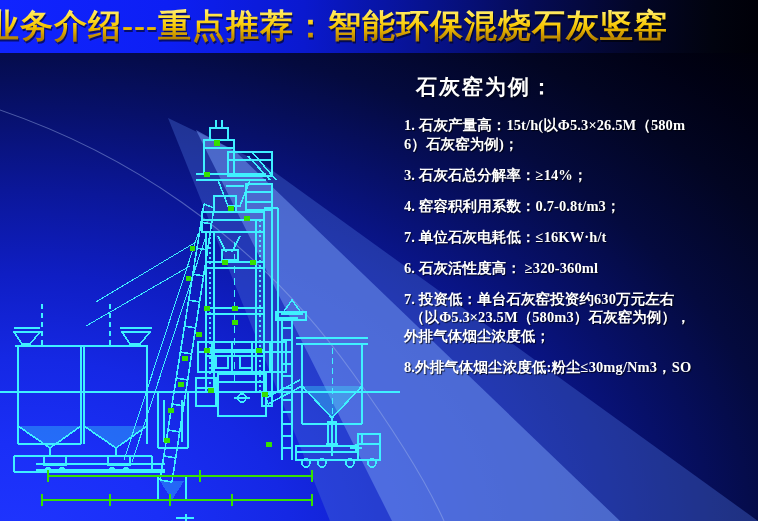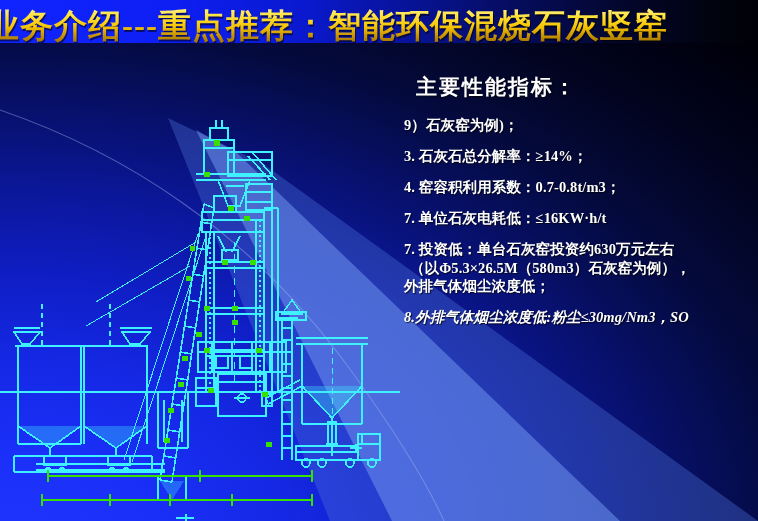--- a/index.html
+++ b/index.html
@@ -25,21 +25,21 @@
   }
   #wedge-main polygon{fill:#6f93ef;}
   #wedge-soft polygon{fill:#4a6fd8;}
   #wedge-arc{
     left:0;top:0;width:758px;height:521px;opacity:.45;
   }
   #wedge-arc path{fill:none;stroke:#9fb4ea;stroke-width:1.1;}
 
   
   #title-band{
-    position:absolute;left:0;top:0;width:758px;height:43px;
+    position:absolute;left:0;top:0;width:758px;height:53px;
     background:linear-gradient(90deg,
       #1024ff 0%, #0d1ff4 22%, #0a19cf 40%, #07128f 56%,
       #050b55 70%, #030627 84%, #01030f 94%, #000008 100%);
     overflow:hidden;
   }
   #title-text{
     position:absolute;left:-14px;top:4px;
     font-family:"Liberation Serif","DejaVu Serif",serif;
     font-weight:bold;
     font-size:33px;
@@ -65,21 +65,21 @@
     text-shadow:1px 1px 2px rgba(0,0,0,.7);
   }
   .spec-item{
     font-weight:bold;
     font-size:14.5px;
     line-height:18.5px;
     margin:0 0 12.5px 2px;
     text-shadow:1px 1px 1px rgba(0,0,0,.75);
     letter-spacing:.1px;
   }
-  .spec-item.gap-before{font-style:italic;}
+  .spec-item.gap-before{}
   .spec-item .ln{display:block;}
   .spec-item .ln.ind{text-indent:6px;}
 
   
   #cad{
     position:absolute;left:0;top:56px;width:400px;height:465px;
   }
   #cad svg{display:block;}
 </style>
 </head>
@@ -368,43 +368,47 @@
         </g>
         <g>
           <line x1="176" y1="462" x2="194" y2="462" stroke="#3ff0ff" stroke-width="1.2"></line>
           <line x1="186" y1="458" x2="186" y2="466" stroke="#3ff0ff" stroke-width="1.2"></line>
         </g>
       </g>
     </svg>
   </div>
 
   <div id="specs">
-    <div id="specs-heading">主要性能指标：</div>
-
-    <div class="spec-item">
-      <span class="ln">9）石灰窑为例)；</span>
+    <div id="specs-heading">石灰窑为例：</div>
+
+    <div class="spec-item">
+      <span class="ln">1. 石灰产量高：15t/h(以Φ5.3×26.5M（580m</span>
+      <span class="ln">6）石灰窑为例)；</span>
     </div>
 
 
     <div class="spec-item">
       <span class="ln">3. 石灰石总分解率：≥14%；</span>
     </div>
 
     <div class="spec-item">
       <span class="ln">4. 窑容积利用系数：0.7-0.8t/m3；</span>
     </div>
 
     <div class="spec-item">
       <span class="ln">7. 单位石灰电耗低：≤16KW·h/t</span>
     </div>
 
+    <div class="spec-item">
+      <span class="ln">6. 石灰活性度高： ≥320-360ml</span>
+    </div>
 
     <div class="spec-item">
       <span class="ln">7. 投资低：单台石灰窑投资约630万元左右</span>
-      <span class="ln ind">（以Φ5.3×26.5M（580m3）石灰窑为例），</span>
+      <span class="ln ind">（以Φ5.3×23.5M（580m3）石灰窑为例），</span>
       <span class="ln">外排气体烟尘浓度低；</span>
     </div>
 
     <div class="spec-item gap-before">
       <span class="ln">8.外排气体烟尘浓度低:粉尘≤30mg/Nm3，SO</span>
     </div>
   </div>
 
 </div>
 

